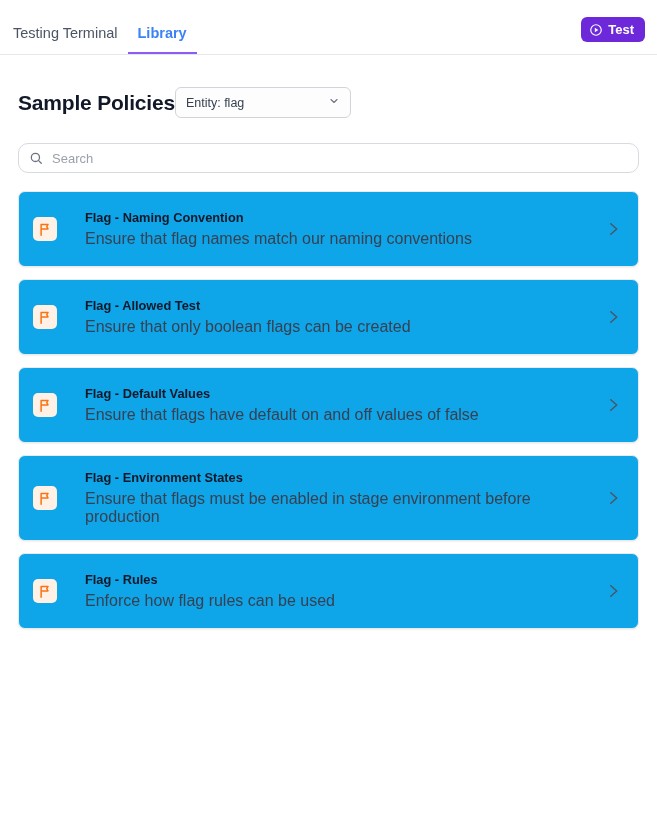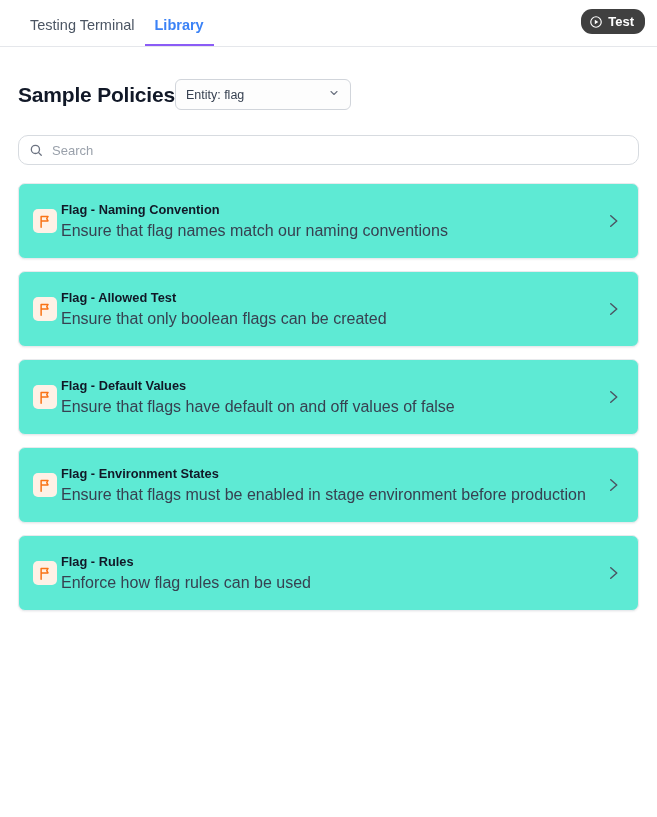--- a/index.html
+++ b/index.html
@@ -11,21 +11,22 @@
     color: #111827;
     overflow: hidden;
   }
 
   
   .topbar {
     position: relative;
     height: 47px;
     border-bottom: 1px solid #e5e7eb;
     display: flex;
-    padding: 0 20px;
+    padding: 0 3px;
+    margin-top: 8px;
   }
   .tabs { display: flex; align-items: flex-end; height: 100%; }
   .tab {
     font-size: 14.5px;
     color: #4b5563;
     padding: 0 10px 12px 10px;
     cursor: pointer;
     border-bottom: 2px solid transparent;
     line-height: 1;
     white-space: nowrap;
@@ -35,24 +36,24 @@
     font-weight: bold;
     border-bottom: 2px solid #8b5cf6;
   }
   .test-btn {
     position: absolute;
     right: 12px;
     top: 9px;
     display: flex;
     align-items: center;
     gap: 5px;
-    background: #404040;
+    background: #6d28d9;
     color: #ffffff;
     border: none;
-    border-radius: 11px;
+    border-radius: 6px;
     font-size: 13px;
     font-weight: bold;
     padding: 5px 11px 5px 8px;
     cursor: pointer;
     font-family: "Liberation Sans", sans-serif;
   }
   .test-btn svg { display: block; }
 
   
   .page { padding: 0 18px; }
@@ -110,22 +111,22 @@
     transform: translateY(-50%);
     color: #6b7280;
     display: flex;
   }
 
   .list { margin-top: 18px; }
 
   .policy-card {
     display: flex;
     align-items: center;
-    gap: 4px;
-    background: #5eead4;
+    gap: 28px;
+    background: #0ea5e9;
     border: 1px solid #e8eaed;
     border-radius: 7px;
     box-shadow: 0 1px 2px rgba(16,24,40,0.06);
     padding: 14px 14px;
     margin-bottom: 12px;
     cursor: pointer;
     min-height: 76px;
   }
 
   .policy-icon {

